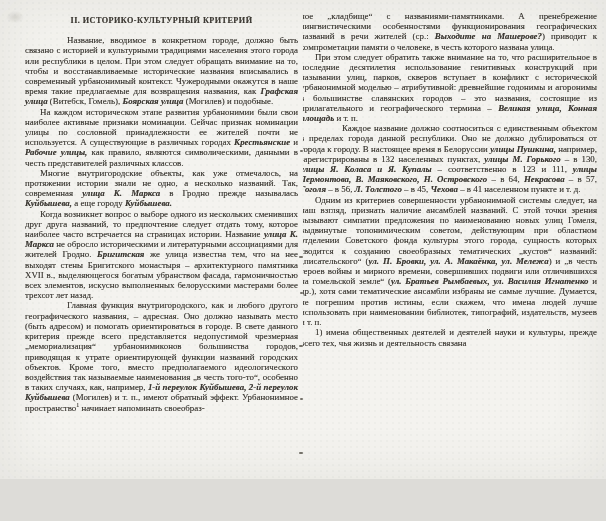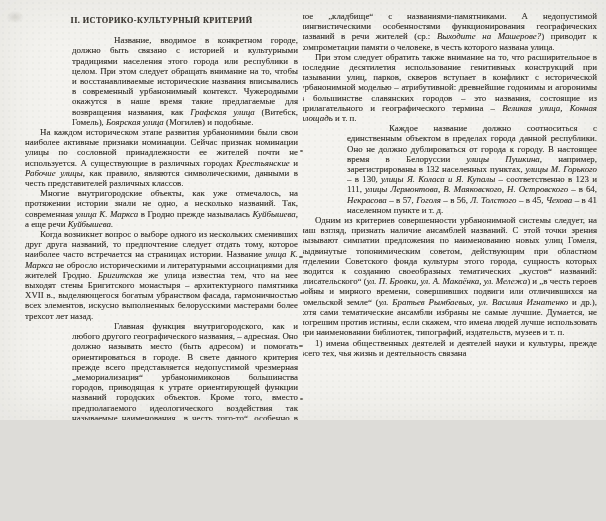--- a/index.html
+++ b/index.html
@@ -1,19 +1,19 @@
 <!DOCTYPE html>
 <html lang="ru"><head>
 <meta charset="utf-8">
 <style>
   html, body { margin: 0; padding: 0; background: #dddcd8; }
   .spread {
     position: relative;
     width: 606px;
-    height: 420px;
+    height: 479px;
     background: #f4f3ef;
     background-image: radial-gradient(rgba(120,115,105,0.045) 1px, transparent 1px);
     background-size: 6px 6px;
     box-shadow: inset 0 0 55px rgba(90,85,75,0.10);
     overflow: hidden;
     font-family: "Liberation Serif", "DejaVu Serif", serif;
   }
   .smudge {
     position: absolute; left: 2px; top: 8px; width: 26px; height: 18px;
     background: radial-gradient(closest-side, rgba(110,105,95,0.18), transparent 70%);
@@ -33,23 +33,23 @@
     text-align: center;
     font-weight: bold;
     font-size: 8.2px;
     letter-spacing: 0.45px;
     margin: 11px 0 9px 0;
     color: #3e3b35;
     text-align: center;
   }
   .content > .heading:first-child { margin-top: 0; }
   .para { margin: 0; text-indent: 15px; }
-  .para.indent-large { text-indent: 42px; margin-left: 47px; }
+  .para.indent-large { text-indent: 42px; }
   .para.indent-none  { text-indent: 0; }
-  .it  { font-style: italic; }
+  .it  { font-style: italic; font-weight: bold; }
   .sup { vertical-align: super; font-size: 6px; line-height: 0; }
   .page-number {
     position: absolute;
     font-size: 8.6px;
     letter-spacing: 0.5px;
     color: #4c4943;
     text-shadow: 0 0 0.4px rgba(70,66,58,0.5);
   }
   #pn-left  { left: 141px; top: 518px; }
   #pn-right { left: 436px; top: 498px; }
@@ -59,29 +59,29 @@
 <body>
 
 <div class="spread">
   <div class="smudge"></div>
 
   <div class="page page-left">
     <div class="content" id="left-content">
         <div class="heading">II. ИСТОРИКО-КУЛЬТУРНЫЙ КРИТЕРИЙ</div>
         <p class="para indent-large"><span>Название, вводимое в конкретном городе, должно быть связано с историей и культурными традициями населения этого города или республики в целом. При этом следует обращать внимание на то, чтобы и восстанавливаемые исторические названия вписывались в современный урбанонимный контекст. Чужеродными окажутся в наше время такие предлагаемые для возвращения названия, как </span><span class="it">Графская улица</span><span> (Витебск, Гомель), </span><span class="it">Боярская улица</span><span> (Могилев) и подобные.</span></p>
         <p class="para"><span>На каждом историческом этапе развития урбанонимии были свои наиболее активные признаки номинации. Сейчас признак номинации улицы по сословной принадлежности ее жителей почти не используется. А существующие в различных городах </span><span class="it">Крестьянские</span><span> и </span><span class="it">Рабочие улицы,</span><span> как правило, являются символическими, данными в честь представителей различных классов.</span></p>
-        <p class="para"><span>Многие внутригородские объекты, как уже отмечалось, на протяжении истории знали не одно, а несколько названий. Так, современная </span><span class="it">улица К. Маркса</span><span> в Гродно прежде называлась </span><span class="it">Куйбышева,</span><span> а еще речи </span><span class="it">Куйбышева.</span></p>
+        <p class="para"><span>Многие внутригородские объекты, как уже отмечалось, на протяжении истории знали не одно, а несколько названий. Так, современная </span><span class="it">улица К. Маркса</span><span> в Гродно прежде называлась </span><span class="it">Куйбышева,</span><span> а еще городу </span><span class="it">Куйбышева.</span></p>
         <p class="para"><span>Когда возникнет вопрос о выборе одного из нескольких сменивших друг друга названий, то предпочтение следует отдать тому, которое наиболее часто встречается на страницах истории. Название </span><span class="it">улица К. Маркса</span><span> не обросло историческими и литературными ассоциациями для жителей Гродно. </span><span class="it">Бригитская</span><span> же улица известна тем, что на нее выходят стены Бригитского монастыря – архитектурного памятника XVII в., выделяющегося богатым убранством фасада, гармоничностью всех элементов, искусно выполненных белорусскими мастерами более трехсот лет назад.</span></p>
         <p class="para indent-large"><span>Главная функция внутригородского, как и любого другого географического названия, – адресная. Оно должно называть место (быть адресом) и помогать ориентироваться в городе. В свете данного критерия прежде всего представляется недопустимой чрезмерная „мемориализация“ урбанонимиконов большинства городов, приводящая к утрате ориентирующей функции названий городских объектов. Кроме того, вместо предполагаемого идеологического воздействия так называемые наименования „в честь того-то“, особенно в таких случаях, как, например, </span><span class="it">1-й переулок Куйбышева, 2-й переулок Куйбышева</span><span> (Могилев) и т. п., имеют обратный эффект. Урбанонимное пространство</span><span class="sup">1</span><span> начинает напоминать своеобраз-</span></p>
       </div>
   </div>
 
   <div class="page page-right">
     <div class="content" id="right-content">
-        <p class="para indent-none"><span>ное „кладбище“ с названиями-памятниками. А недопустимой лингвистическими особенностями функционирования географических названий в речи жителей (ср.: </span><span class="it">Выходите на Машерове?</span><span>) приводит к компрометации памяти о человеке, в честь которого названа улица.</span></p>
+        <p class="para indent-none"><span>ное „кладбище“ с названиями-памятниками. А пренебрежение лингвистическими особенностями функционирования географических названий в речи жителей (ср.: </span><span class="it">Выходите на Машерове?</span><span>) приводит к компрометации памяти о человеке, в честь которого названа улица.</span></p>
         <p class="para"><span>При этом следует обратить также внимание на то, что расширительное в последние десятилетия использование генитивных конструкций при назывании улиц, парков, скверов вступает в конфликт с исторической урбанонимной моделью – атрибутивной: древнейшие годонимы и агоронимы в большинстве славянских городов – это названия, состоящие из прилагательного и географического термина – </span><span class="it">Великая улица, Конная площадь</span><span> и т. п.</span></p>
         <p class="para indent-large"><span>Каждое название должно соотноситься с единственным объектом в пределах города данной республики. Оно не должно дублироваться от города к городу. В настоящее время в Белоруссии </span><span class="it">улицы Пушкина,</span><span> например, зарегистрированы в 132 населенных пунктах, </span><span class="it">улицы М. Горького</span><span> – в 130, </span><span class="it">улицы Я. Коласа и Я. Купалы</span><span> – соответственно в 123 и 111, </span><span class="it">улицы Лермонтова, В. Маяковского, Н. Островского</span><span> – в 64, </span><span class="it">Некрасова</span><span> – в 57, </span><span class="it">Гоголя</span><span> – в 56, </span><span class="it">Л. Толстого</span><span> – в 45, </span><span class="it">Чехова</span><span> – в 41 населенном пункте и т. д.</span></p>
         <p class="para"><span>Одним из критериев совершенности урбанонимной системы следует, на наш взгляд, признать наличие ансамблей названий. С этой точки зрения вызывают симпатии предложения по наименованию новых улиц Гомеля, выдвинутые топонимическим советом, действующим при областном отделении Советского фонда культуры этого города, сущность которых сводится к созданию своеобразных тематических „кустов“ названий: „писательского“ (</span><span class="it">ул. П. Бровки, ул. А. Макаёнка, ул. Мележа</span><span>) и „в честь героев войны и мирного времени, совершивших подвиги или отличившихся на гомельской земле“ (</span><span class="it">ул. Братьев Рымбаевых, ул. Василия Игнатенко</span><span> и др.), хотя сами тематические ансамбли избраны не самые лучшие. Думается, не погрешим против истины, если скажем, что имена людей лучше использовать при наименовании библиотек, типографий, издательств, музеев и т. п.</span></p>
         <p class="para"><span>1) имена общественных деятелей и деятелей науки и культуры, прежде всего тех, чья жизнь и деятельность связана</span></p>
       </div>
   </div>
 
   <div class="page-number" id="pn-left">154</div>
   <div class="page-number" id="pn-right">155</div>
 

